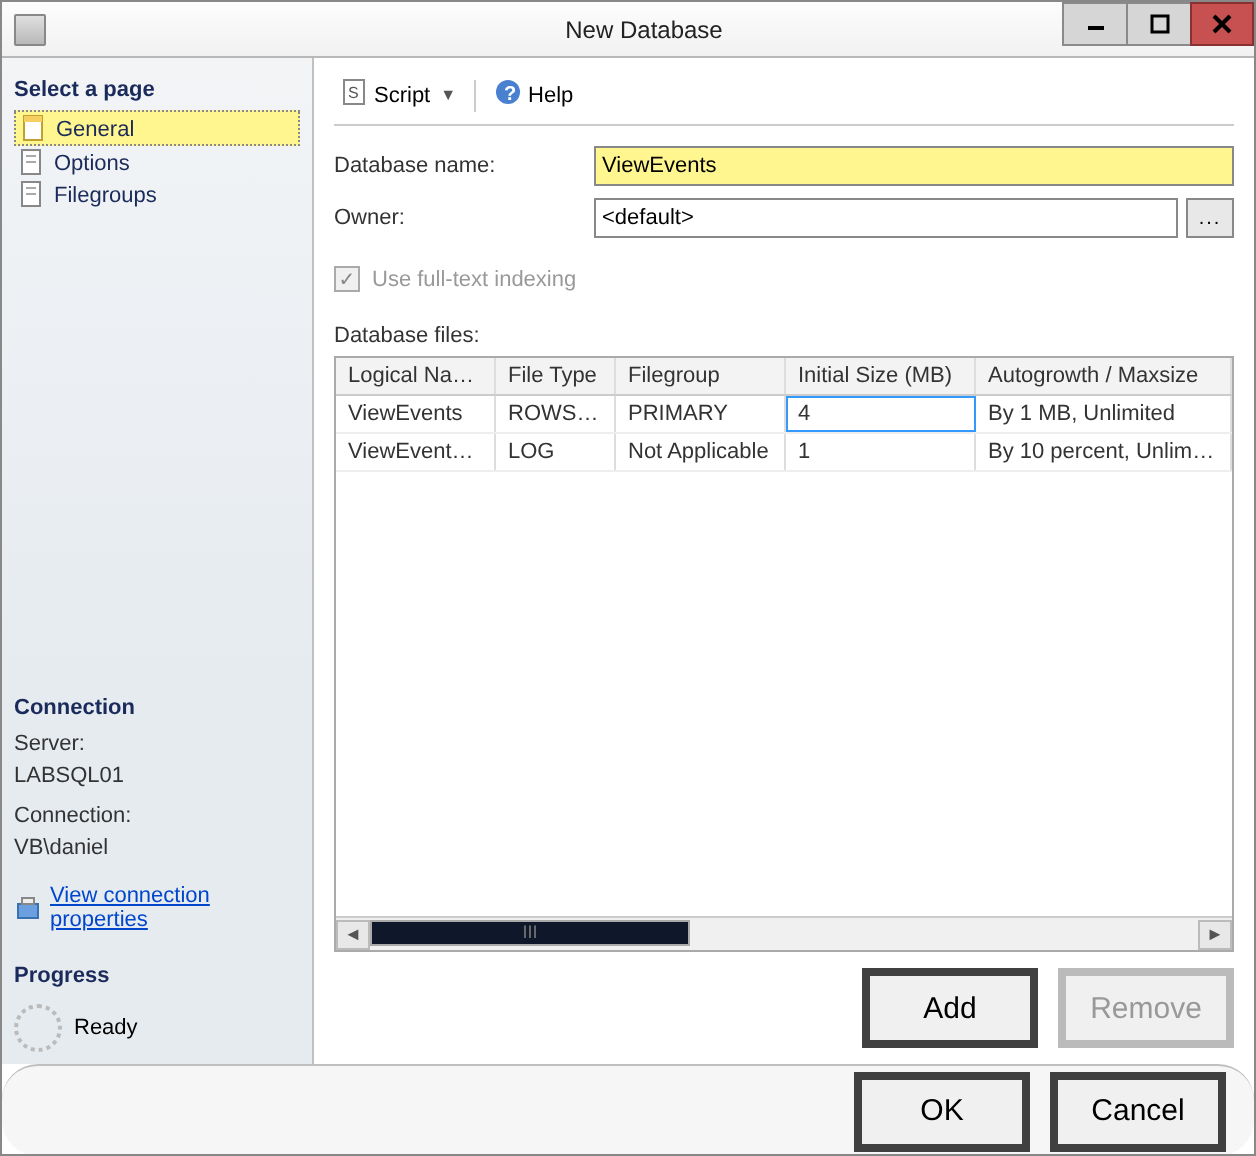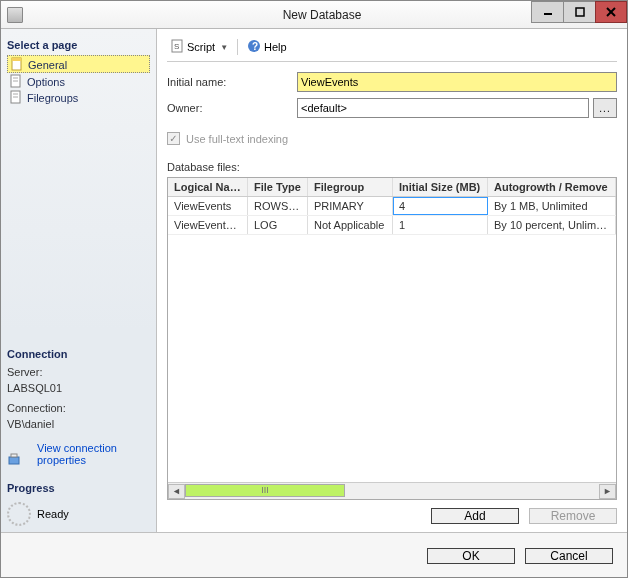--- a/index.html
+++ b/index.html
@@ -88,21 +88,21 @@
   .tree-item.selected {
     background: #fff68f;
     border: 1px dotted #888;
   }
   .tree-icon {
     width: 14px; height: 14px;
     display: flex; align-items: center; justify-content: center;
   }
   .spacer { flex: 1; }
   .conn-row { margin: 2px 0; color: #333; }
-  .link { color: #0046cc; cursor: pointer; display:flex; align-items:flex-end; gap:16px; }
+  .link { color: #0046cc; text-decoration: underline; cursor: pointer; display:flex; align-items:center; gap:4px; }
   .progress-ring {
     width: 24px; height: 24px; border-radius: 50%;
     border: 2px dotted #bbb;
     margin-right: 6px;
   }
   .progress-row { display:flex; align-items:center; margin-top:4px;}
   .mainpane {
     flex: 1;
     padding: 8px 10px 8px 10px;
     display: flex;
@@ -146,49 +146,49 @@
     display:flex; flex-direction:column;
   }
   .grid-head, .grid-row { display:flex; }
   .grid-head { background:#f3f3f3; border-bottom:1px solid #ccc; }
   .gcell {
     padding:3px 6px;
     border-right:1px solid #ddd;
     overflow:hidden; white-space:nowrap; text-overflow:ellipsis;
     color:#333;
   }
-  .grid-head .gcell { color:#333; font-weight:bold; }
+  .grid-head .gcell { color:#333; font-weight:normal; }
   .gc0{width:80px;} .gc1{width:60px;} .gc2{width:85px;} .gc3{width:95px;} .gc4{flex:1;}
   .grid-row { border-bottom:1px solid #eee; }
   .grid-body { flex:1; }
   .cell-selected { border:1px solid #3399ff; background:#fff; padding:2px 5px; }
   .hscroll {
     height:17px; border-top:1px solid #ccc; background:#f0f0f0;
     display:flex; align-items:center;
   }
   .hscroll .arrow{
     width:17px; height:15px; border:1px solid #bbb; background:#e8e8e8;
     display:flex;align-items:center;justify-content:center;font-size:9px;color:#555;
   }
   .hscroll .track{ flex:1; position:relative; height:15px;}
   .hscroll .thumb{
     position:absolute; left:0; top:0; height:13px; width:160px;
-    background:#bef264; border:1px solid #aaa;
+    background:#0f172a; border:1px solid #aaa;
     display:flex;align-items:center;justify-content:center;font-size:9px;color:#777;
   }
   .action-row { display:flex; justify-content:flex-end; gap:10px; margin-top:8px;}
   .btn {
-    min-width:88px; height:16px; border:1px solid #404040; background:#f0f0f0;
-    display:flex; align-items:center; justify-content:center; font-size:12px;
+    min-width:88px; height:40px; border:4px solid #404040; background:#f0f0f0;
+    display:flex; align-items:center; justify-content:center; font-size:15px;
   }
   .btn.disabled { color:#999; border-color:#bbb; }
   .footer {
     height:46px; border-top:1px solid #c0c0c0;
     display:flex; align-items:center; justify-content:flex-end;
-    padding:0 14px; gap:10px; background:#f6f6f6;
+    padding:0 14px; gap:10px; background:#f6f6f6;border-radius:18px;
   }
 </style>
 </head>
 <body>
 
 <div class="titlebar">
   <div class="app-icon"></div>
   <div class="title">New Database</div>
   <div class="winbtns">
     <div class="winbtn min">
@@ -288,21 +288,21 @@
           <svg width="14" height="14">
               <circle cx="7" cy="7" r="6" fill="#4a80d0"></circle>
               <text x="5" y="11" font-size="10" fill="#fff" font-weight="bold">?</text>
             </svg>
         </span>
         <span>Help</span>
       </div>
     </div>
 
     <div class="form-row">
-      <div class="form-label">Initial name:</div>
+      <div class="form-label">Database name:</div>
       <input class="text-input highlighted" value="ViewEvents" style="">
     </div>
 
     <div class="form-row">
       <div class="form-label">Owner:</div>
       <input class="text-input" value="&lt;default&gt;" style="">
       <div class="browse-btn">...</div>
     </div>
 
     <div class="checkbox-row">
@@ -311,21 +311,21 @@
     </div>
 
     <div class="files-label">Database files:</div>
 
     <div class="grid">
       <div class="grid-head">
         <div class="gcell gc0">Logical Name</div>
         <div class="gcell gc1">File Type</div>
         <div class="gcell gc2">Filegroup</div>
         <div class="gcell gc3">Initial Size (MB)</div>
-        <div class="gcell gc4">Autogrowth / Remove</div>
+        <div class="gcell gc4">Autogrowth / Maxsize</div>
       </div>
       <div class="grid-body">
         <div class="grid-row">
           <div class="gcell gc0">ViewEvents</div>
           <div class="gcell gc1">ROWS…</div>
           <div class="gcell gc2">PRIMARY</div>
           <div class="gcell gc3 cell-selected">4</div>
           <div class="gcell gc4">By 1 MB, Unlimited</div>
         </div>
         <div class="grid-row">

